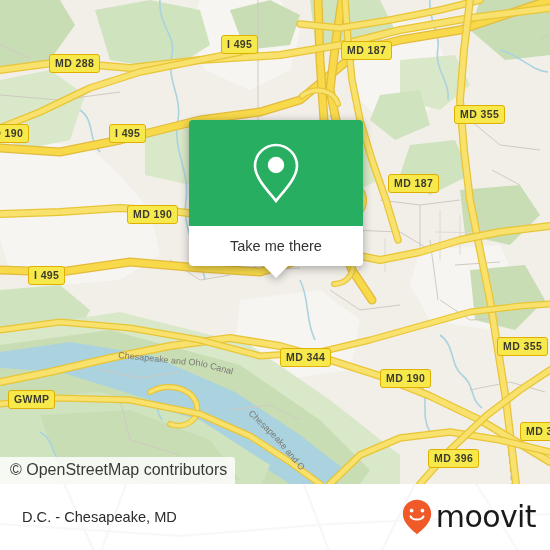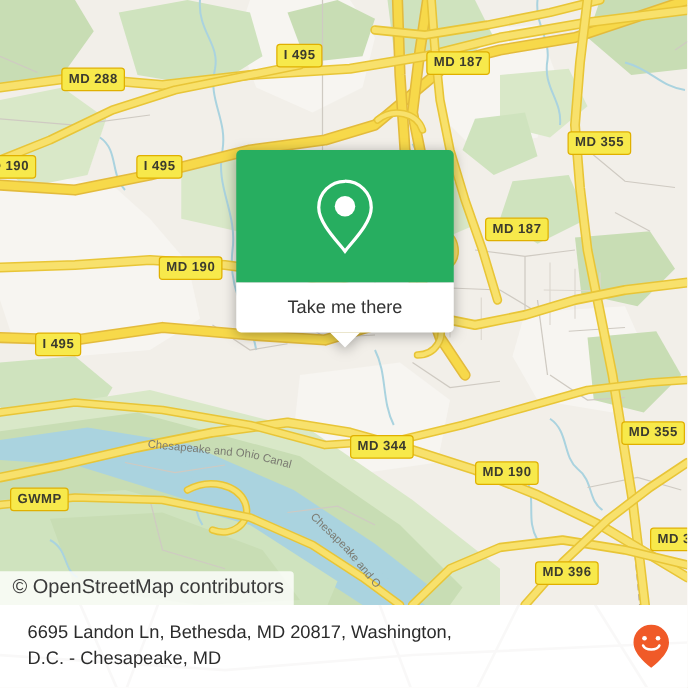--- a/index.html
+++ b/index.html
@@ -382,27 +382,27 @@
         <path d="M60 -10 L95 70"></path>
         <path d="M130 -10 L100 70"></path>
         <path d="M300 -10 L330 70"></path>
         <path d="M420 -10 L380 70"></path>
         <path d="M470 -10 L520 70"></path>
         <path d="M0 40 L180 52 L330 40 L550 30"></path>
       </g>
     </svg>
 
     <div id="footer-address">
-      <div>6695 Landon Ln, Bethesda, MD 20817, Washington,</div>
       <div>D.C. - Chesapeake, MD</div>
     </div>
 
     <div id="moovit-logo">
       <svg width="30" height="36" viewBox="0 0 30 36">
         <path d="M15 0.8 C7 0.8 0.8 7 0.8 15 C0.8 24 11 32 15 35.2 C19 32 29.2 24 29.2 15 C29.2 7 23 0.8 15 0.8 Z" fill="#f05a28"></path>
         <circle cx="9.6" cy="11.6" r="1.85" fill="#ffffff"></circle>
         <circle cx="20.4" cy="11.6" r="1.85" fill="#ffffff"></circle>
         <path d="M8.5 17.4 C10.4 21.6 19.6 21.6 21.5 17.4" fill="none" stroke="#ffffff" stroke-width="2.1" stroke-linecap="round"></path>
       </svg>
+      <span id="moovit-wordmark">moovit</span>
     </div>
   </div>
 
 </div>
 
 </body></html>

